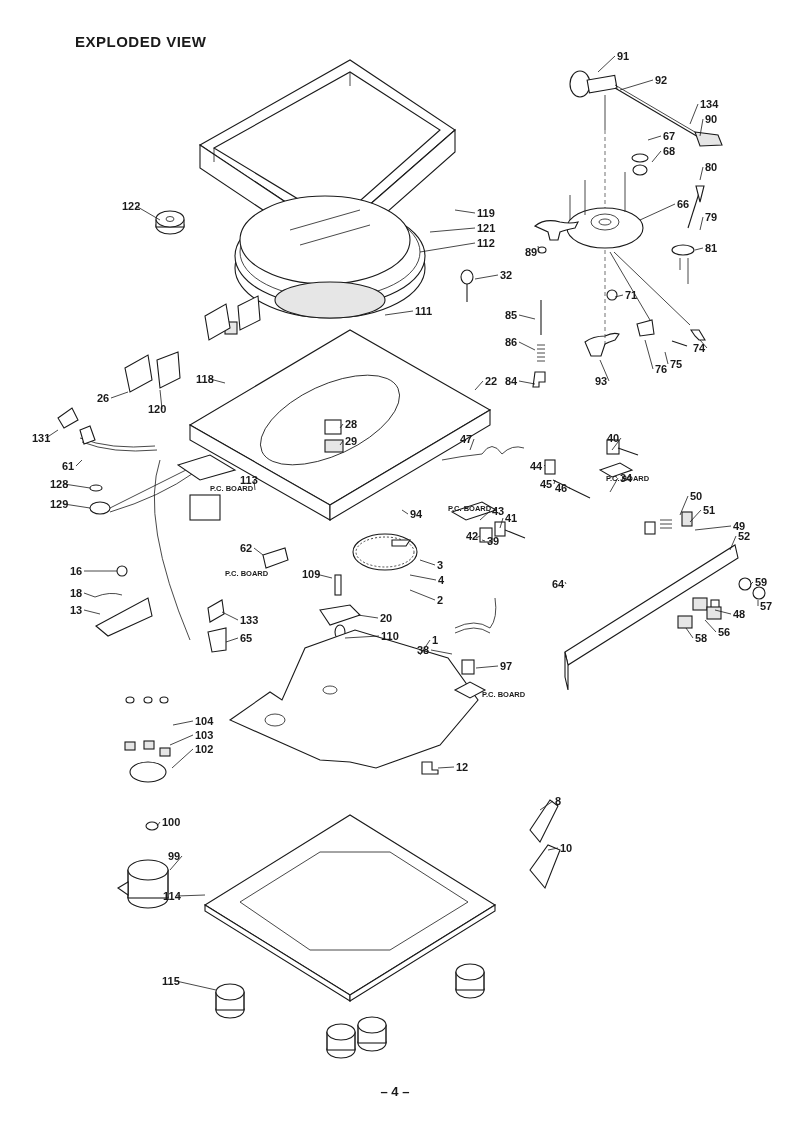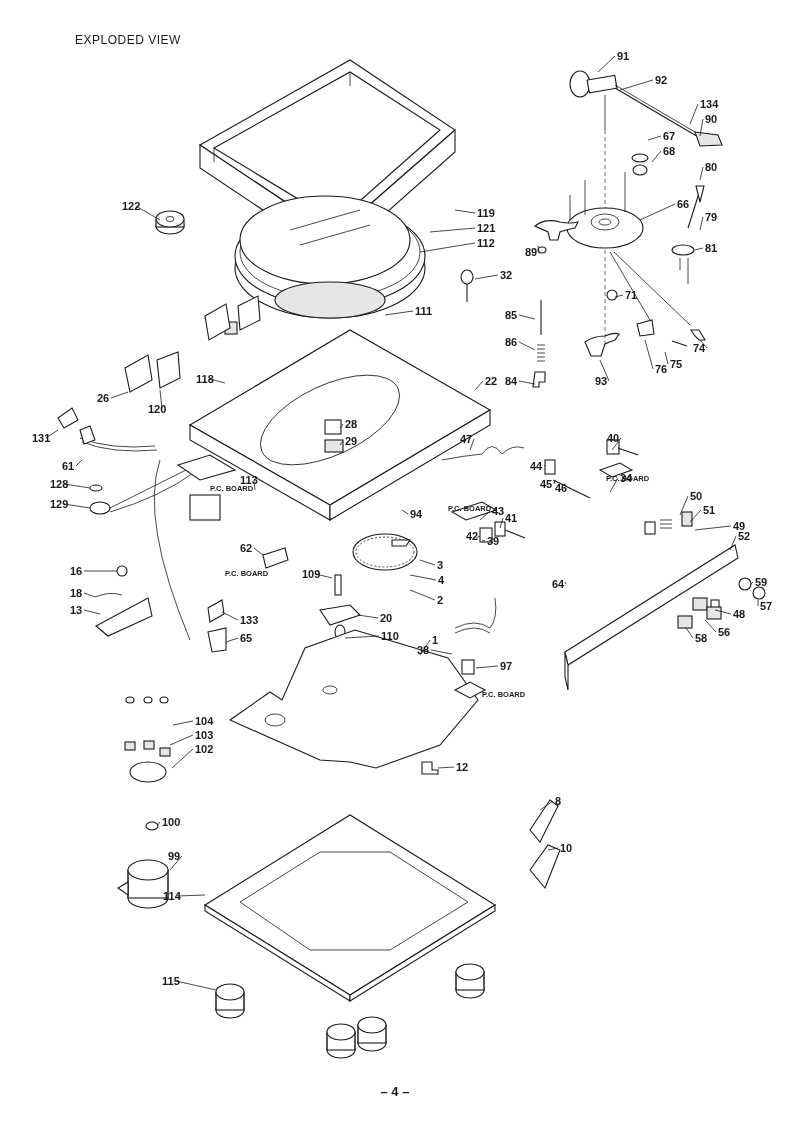--- a/index.html
+++ b/index.html
@@ -1,18 +1,18 @@
 <!DOCTYPE html>
 <html><head>
   <meta charset="utf-8">
   <style>
     html, body { margin: 0; padding: 0; background: #ffffff; }
     body { width: 790px; height: 1122px; position: relative; overflow: hidden;
            font-family: "Liberation Sans", sans-serif; color: #1a1a1a; }
-    .title { position: absolute; left: 75px; top: 33px; font-size: 12px; font-weight: normal;
+    .title { position: absolute; left: 75px; top: 33px; font-size: 15px; font-weight: bold;
              letter-spacing: 0.5px; }
     .page-num { position: absolute; left: 0; width: 790px; top: 1084px; text-align: center;
                 font-size: 13px; font-weight: bold; }
     svg.diagram { position: absolute; left: 0; top: 0; }
     .part { fill: #ffffff; stroke: #1a1a1a; stroke-width: 1.1; }
     .part-grey { fill: #e6e6e6; stroke: #1a1a1a; stroke-width: 1.1; }
     .thin { fill: none; stroke: #1a1a1a; stroke-width: 0.8; }
     .dash { fill: none; stroke: #333; stroke-width: 0.7; stroke-dasharray: 4 3; }
     .leader { stroke: #1a1a1a; stroke-width: 0.8; }
     .callout { font-family: "Liberation Sans Narrow", "Liberation Sans", sans-serif; font-size: 11px;

